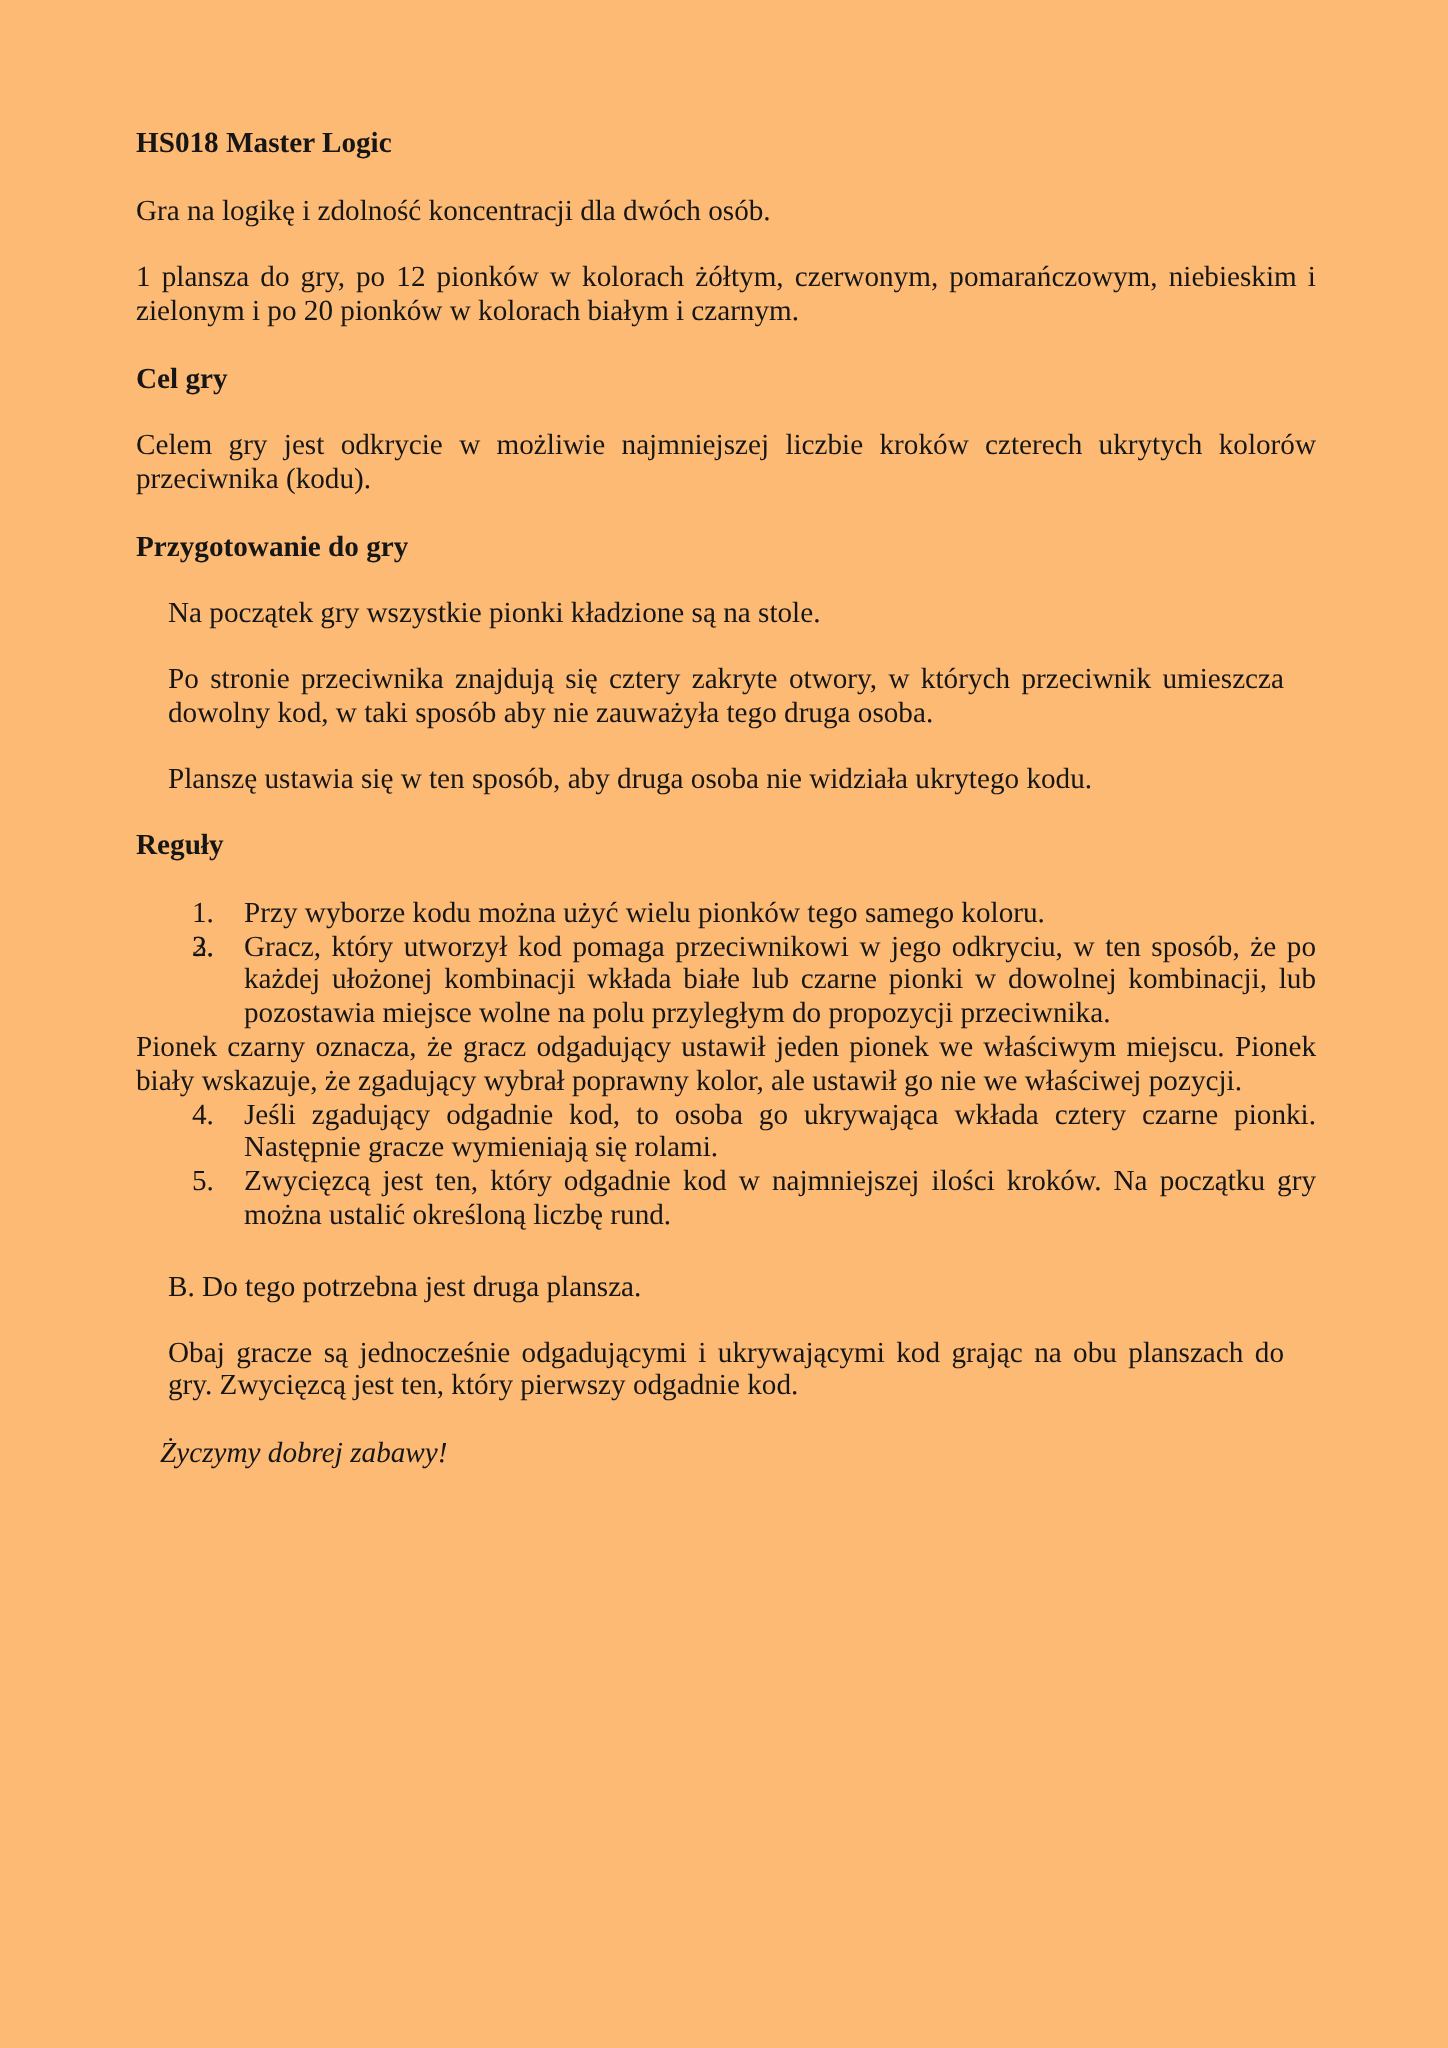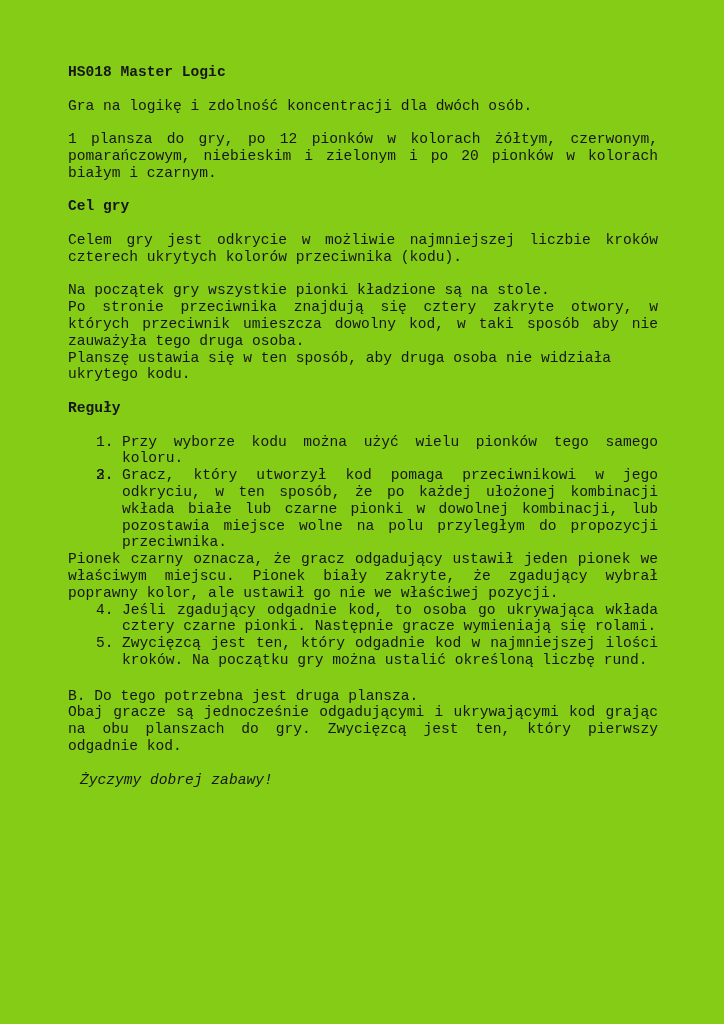--- a/index.html
+++ b/index.html
@@ -5,24 +5,24 @@
   html, body {
     margin: 0;
     padding: 0;
     background: #ffffff;
   }
   .page {
     position: relative;
     width: 724px;
     height: 1024px;
     margin: 0 auto;
-    background: #84cc16;
+    background: #fdba74;
     box-sizing: border-box;
     padding: 64px 66px 0 68px;
-    font-family: Liberation Mono, monospace;
+    font-family: Liberation Serif, serif;
     font-size: 14.6px;
     line-height: 16.8px;
     color: #161616;
     overflow: hidden;
   }
   .title {
     font-size: 14.6px;
     font-weight: bold;
     margin: 0 0 16.8px 0;
   }
@@ -34,21 +34,21 @@
   .para {
     margin: 0 0 16.8px 0;
   }
   .just {
     text-align: justify;
   }
   .group {
     margin: 0 0 16.8px 0;
   }
   .line {
-    margin: 0;
+    margin: 16px;
   }
   .rules {
     margin: 3px 0 19px 0;
   }
   .rule {
     position: relative;
     padding-left: 54px;
     text-align: justify;
     margin: 0;
   }
@@ -73,20 +73,21 @@
   <h1 class="title">HS018 Master Logic</h1>
 
   <p class="para">Gra na logikę i zdolność koncentracji dla dwóch osób.</p>
 
   <p class="para just">1 plansza do gry, po 12 pionków w kolorach żółtym, czerwonym, pomarańczowym, niebieskim i zielonym i po 20 pionków w kolorach białym i czarnym.</p>
 
   <h2 class="heading">Cel gry</h2>
 
   <p class="para just">Celem gry jest odkrycie w możliwie najmniejszej liczbie kroków czterech ukrytych kolorów przeciwnika (kodu).</p>
 
+  <h2 class="heading">Przygotowanie do gry</h2>
 
   <div class="group">
     <p class="line">Na początek gry wszystkie pionki kładzione są na stole.</p>
     <p class="line just">Po stronie przeciwnika znajdują się cztery zakryte otwory, w których przeciwnik umieszcza dowolny kod, w taki sposób aby nie zauważyła tego druga osoba.</p>
     <p class="line">Planszę ustawia się w ten sposób, aby druga osoba nie widziała ukrytego kodu.</p>
   </div>
 
   <h2 class="heading">Reguły</h2>
 
   <div class="rules">
@@ -94,21 +95,21 @@
       <span class="num">1.</span>
       <span>Przy wyborze kodu można użyć wielu pionków tego samego koloru.</span>
     </div>
     <div class="rule">
       <span class="num">2.</span>
     </div>
     <div class="rule">
       <span class="num">3.</span>
       <span>Gracz, który utworzył kod pomaga przeciwnikowi w jego odkryciu, w ten sposób, że po każdej ułożonej kombinacji wkłada białe lub czarne pionki w dowolnej kombinacji, lub pozostawia miejsce wolne na polu przyległym do propozycji przeciwnika.</span>
     </div>
-    <p class="note just">Pionek czarny oznacza, że gracz odgadujący ustawił jeden pionek we właściwym miejscu. Pionek biały zakryte, że zgadujący wybrał poprawny kolor, ale ustawił go nie we właściwej pozycji.</p>
+    <p class="note just">Pionek czarny oznacza, że gracz odgadujący ustawił jeden pionek we właściwym miejscu. Pionek biały wskazuje, że zgadujący wybrał poprawny kolor, ale ustawił go nie we właściwej pozycji.</p>
     <div class="rule">
       <span class="num">4.</span>
       <span>Jeśli zgadujący odgadnie kod, to osoba go ukrywająca wkłada cztery czarne pionki. Następnie gracze wymieniają się rolami.</span>
     </div>
     <div class="rule">
       <span class="num">5.</span>
       <span>Zwycięzcą jest ten, który odgadnie kod w najmniejszej ilości kroków. Na początku gry można ustalić określoną liczbę rund.</span>
     </div>
   </div>
 

